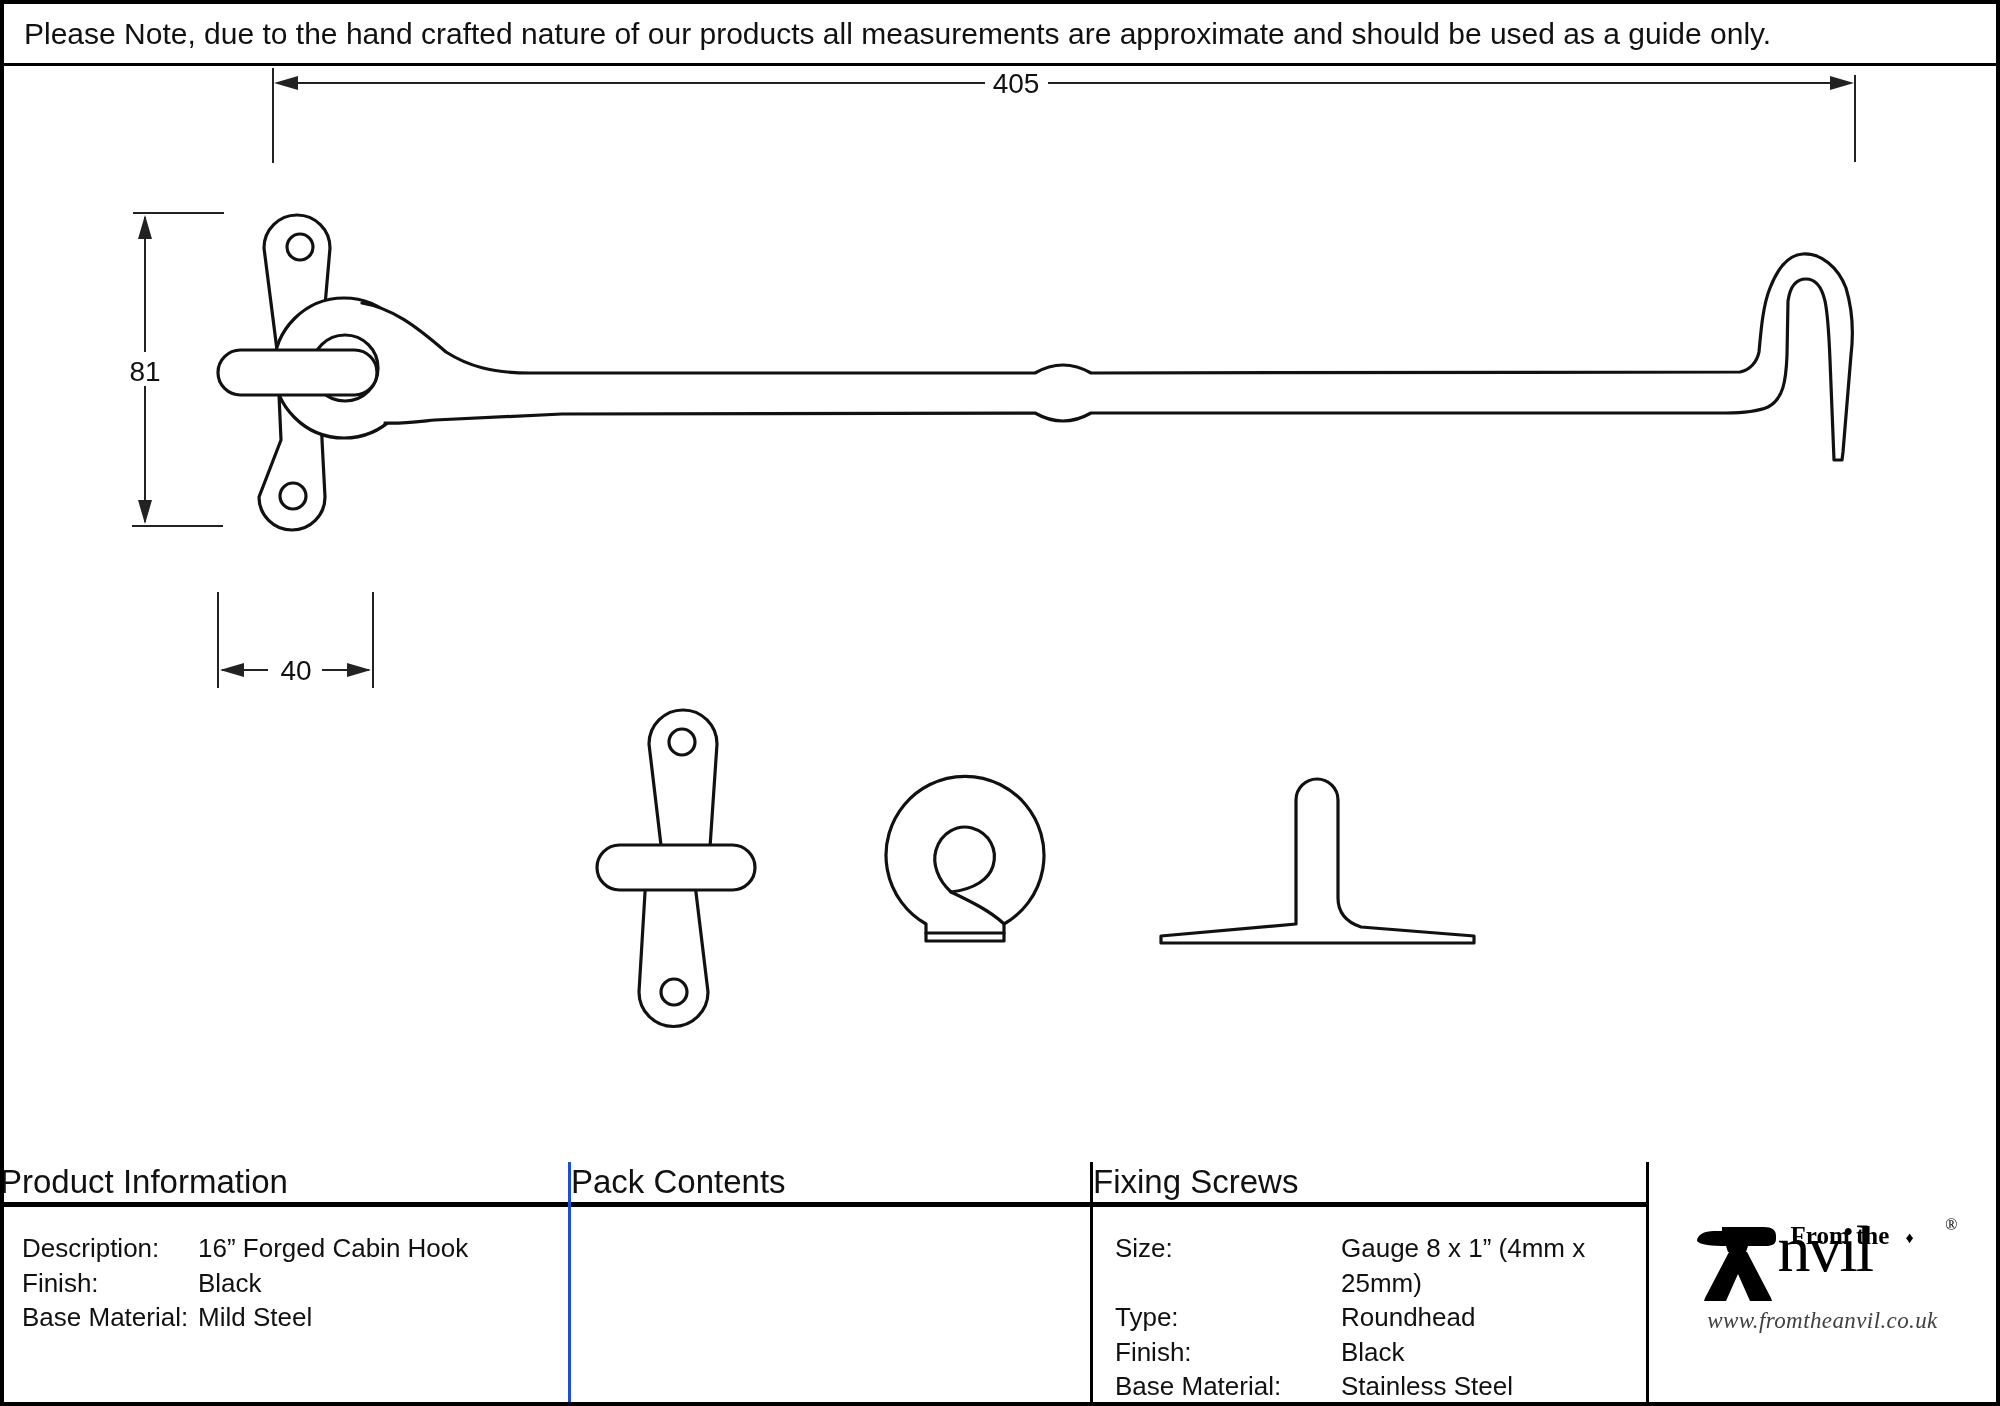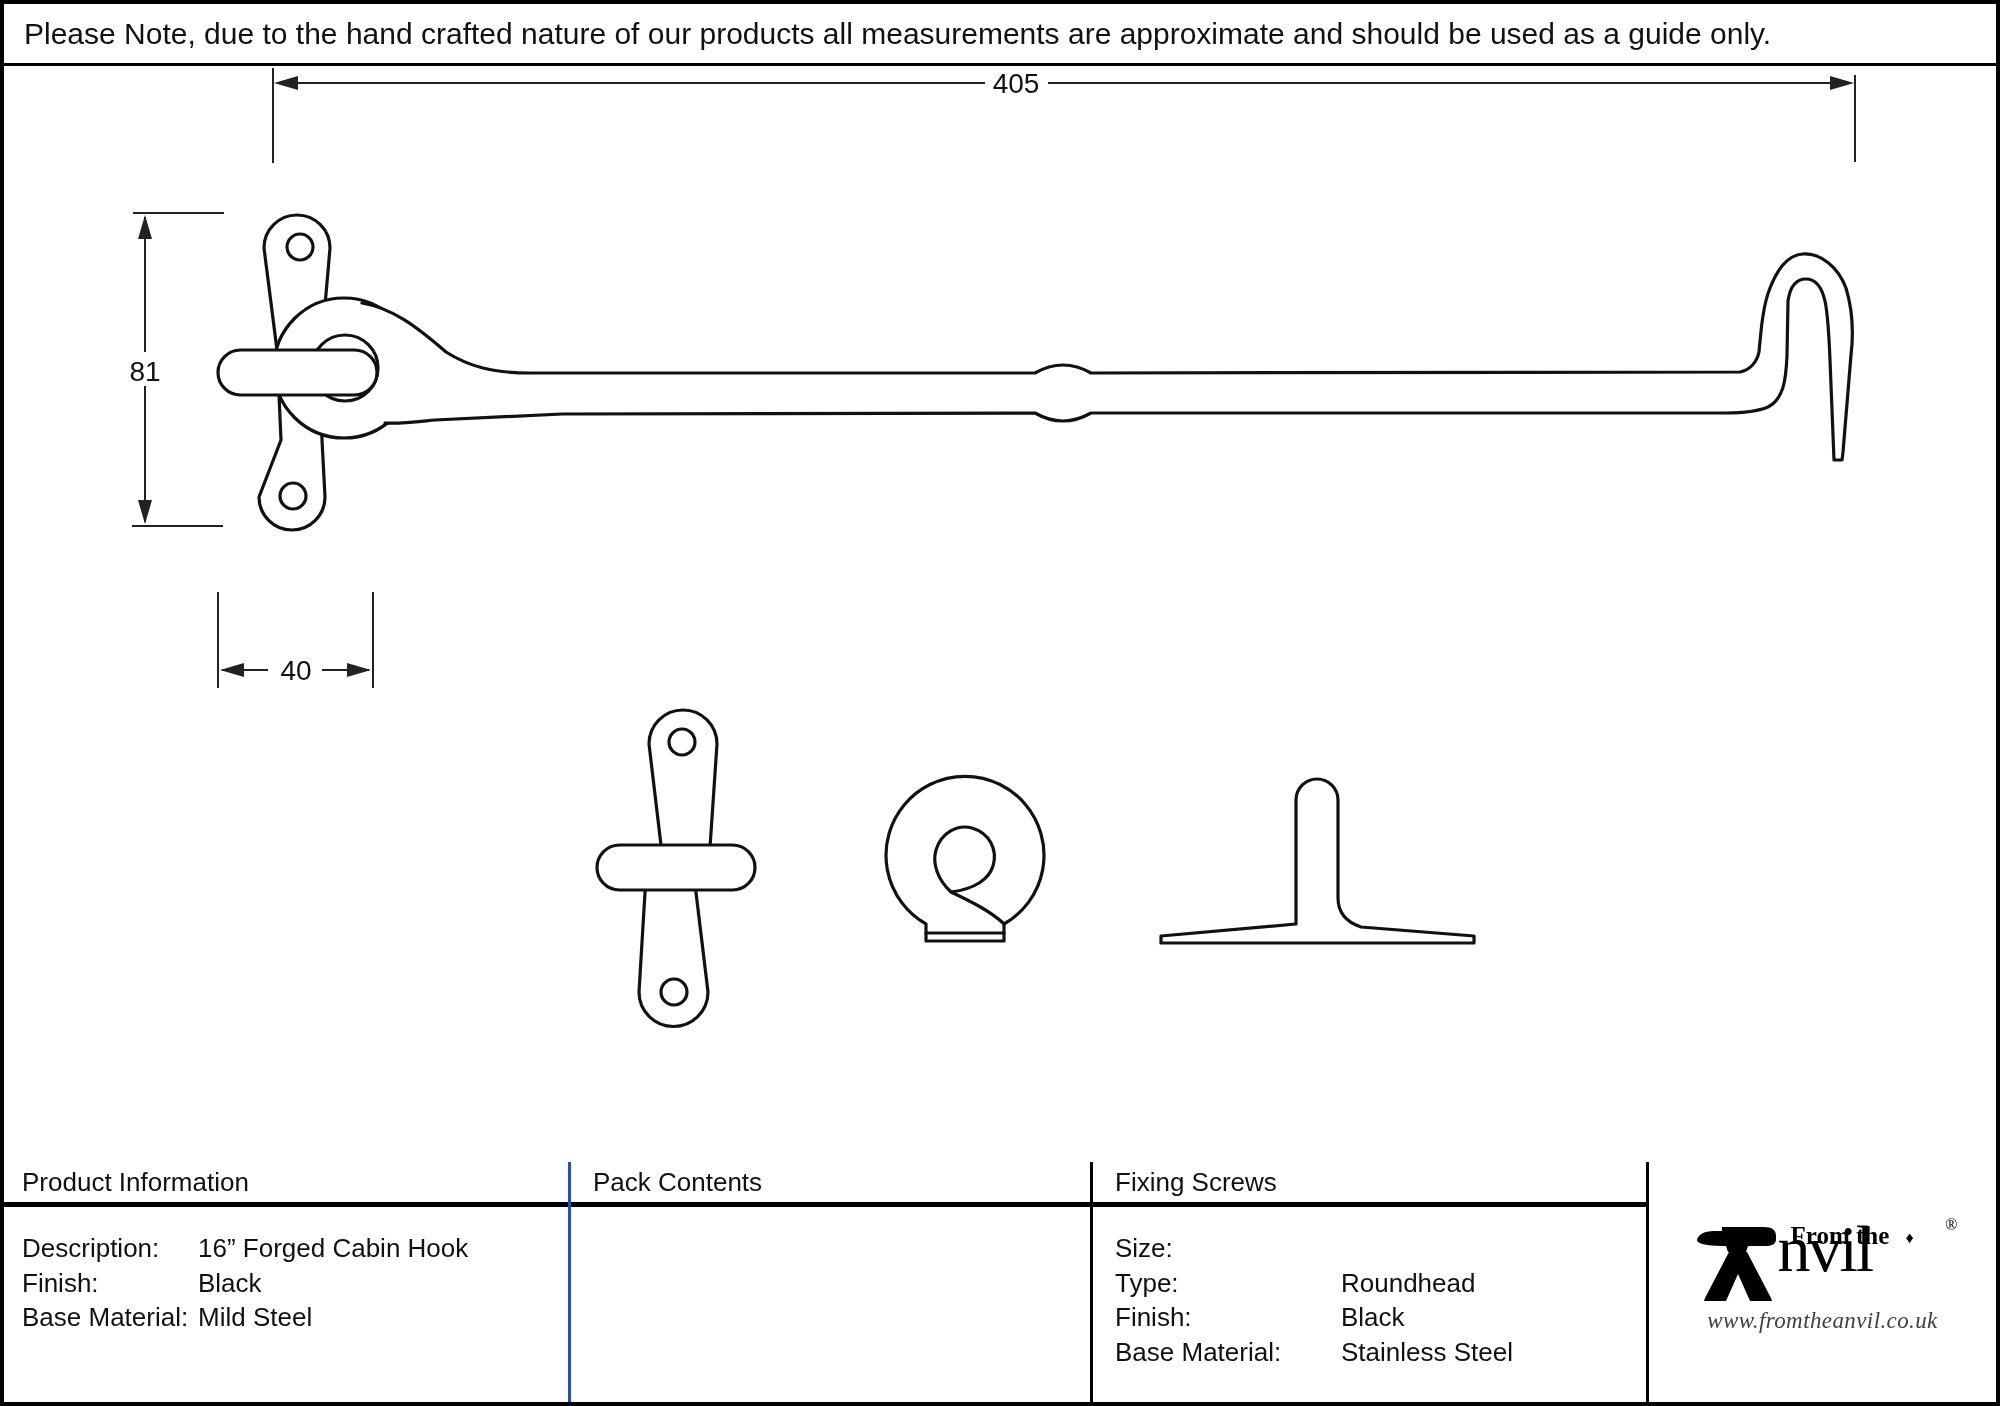--- a/index.html
+++ b/index.html
@@ -18,21 +18,21 @@
   }
   
   .info-table{position:absolute;left:0;top:1162px;width:2000px;height:240px;}
   .col{position:absolute;top:0;height:240px;box-sizing:border-box;background:#fff;}
   .col-product{left:0;width:568px;}
   .col-pack{left:568px;width:522px;border-left:3px solid #1d4ed8;}
   .col-fixing{left:1090px;width:556px;border-left:3px solid #000;}
   .col-logo{left:1646px;width:354px;border-left:3px solid #000;display:flex;align-items:center;justify-content:center;}
   .cell-header{
     height:40px;border-bottom:5px solid #000;display:flex;align-items:center;
-    padding-left:22px;font-size:26px;box-sizing:content-box;text-align:right;
+    font-size:33px;box-sizing:content-box;text-align:right;
   }
   .cell-body{padding:24px 0 0 22px;font-size:26px;}
   .kv{display:grid;grid-template-columns:176px 1fr;line-height:34.6px;}
   .col-fixing .kv{grid-template-columns:178px 1fr;gap:48px;}
   .pc-item{line-height:34.6px;}
   
   .logo-box{position:relative;width:262px;height:120px;}
   .anvil-glyph{position:absolute;left:0;top:2px;}
   .logo-from{position:absolute;left:97px;top:0;font-family:"Liberation Serif",serif;font-size:25px;color:#000;font-weight:bold;}
   .logo-diamond{position:absolute;left:212px;top:7px;font-size:16px;color:#000;}
@@ -210,20 +210,21 @@
       </div>
     </div>
 
     <div class="col col-fixing">
       <div class="cell-header">
         <span>Fixing Screws</span>
       </div>
       <div class="cell-body">
         <div class="kv">
           <span>Size:</span>
+          <span>Gauge 8 x 1” (4mm x 25mm)</span>
         </div>
         <div class="kv">
           <span>Type:</span>
           <span>Roundhead</span>
         </div>
         <div class="kv">
           <span>Finish:</span>
           <span>Black</span>
         </div>
         <div class="kv">

